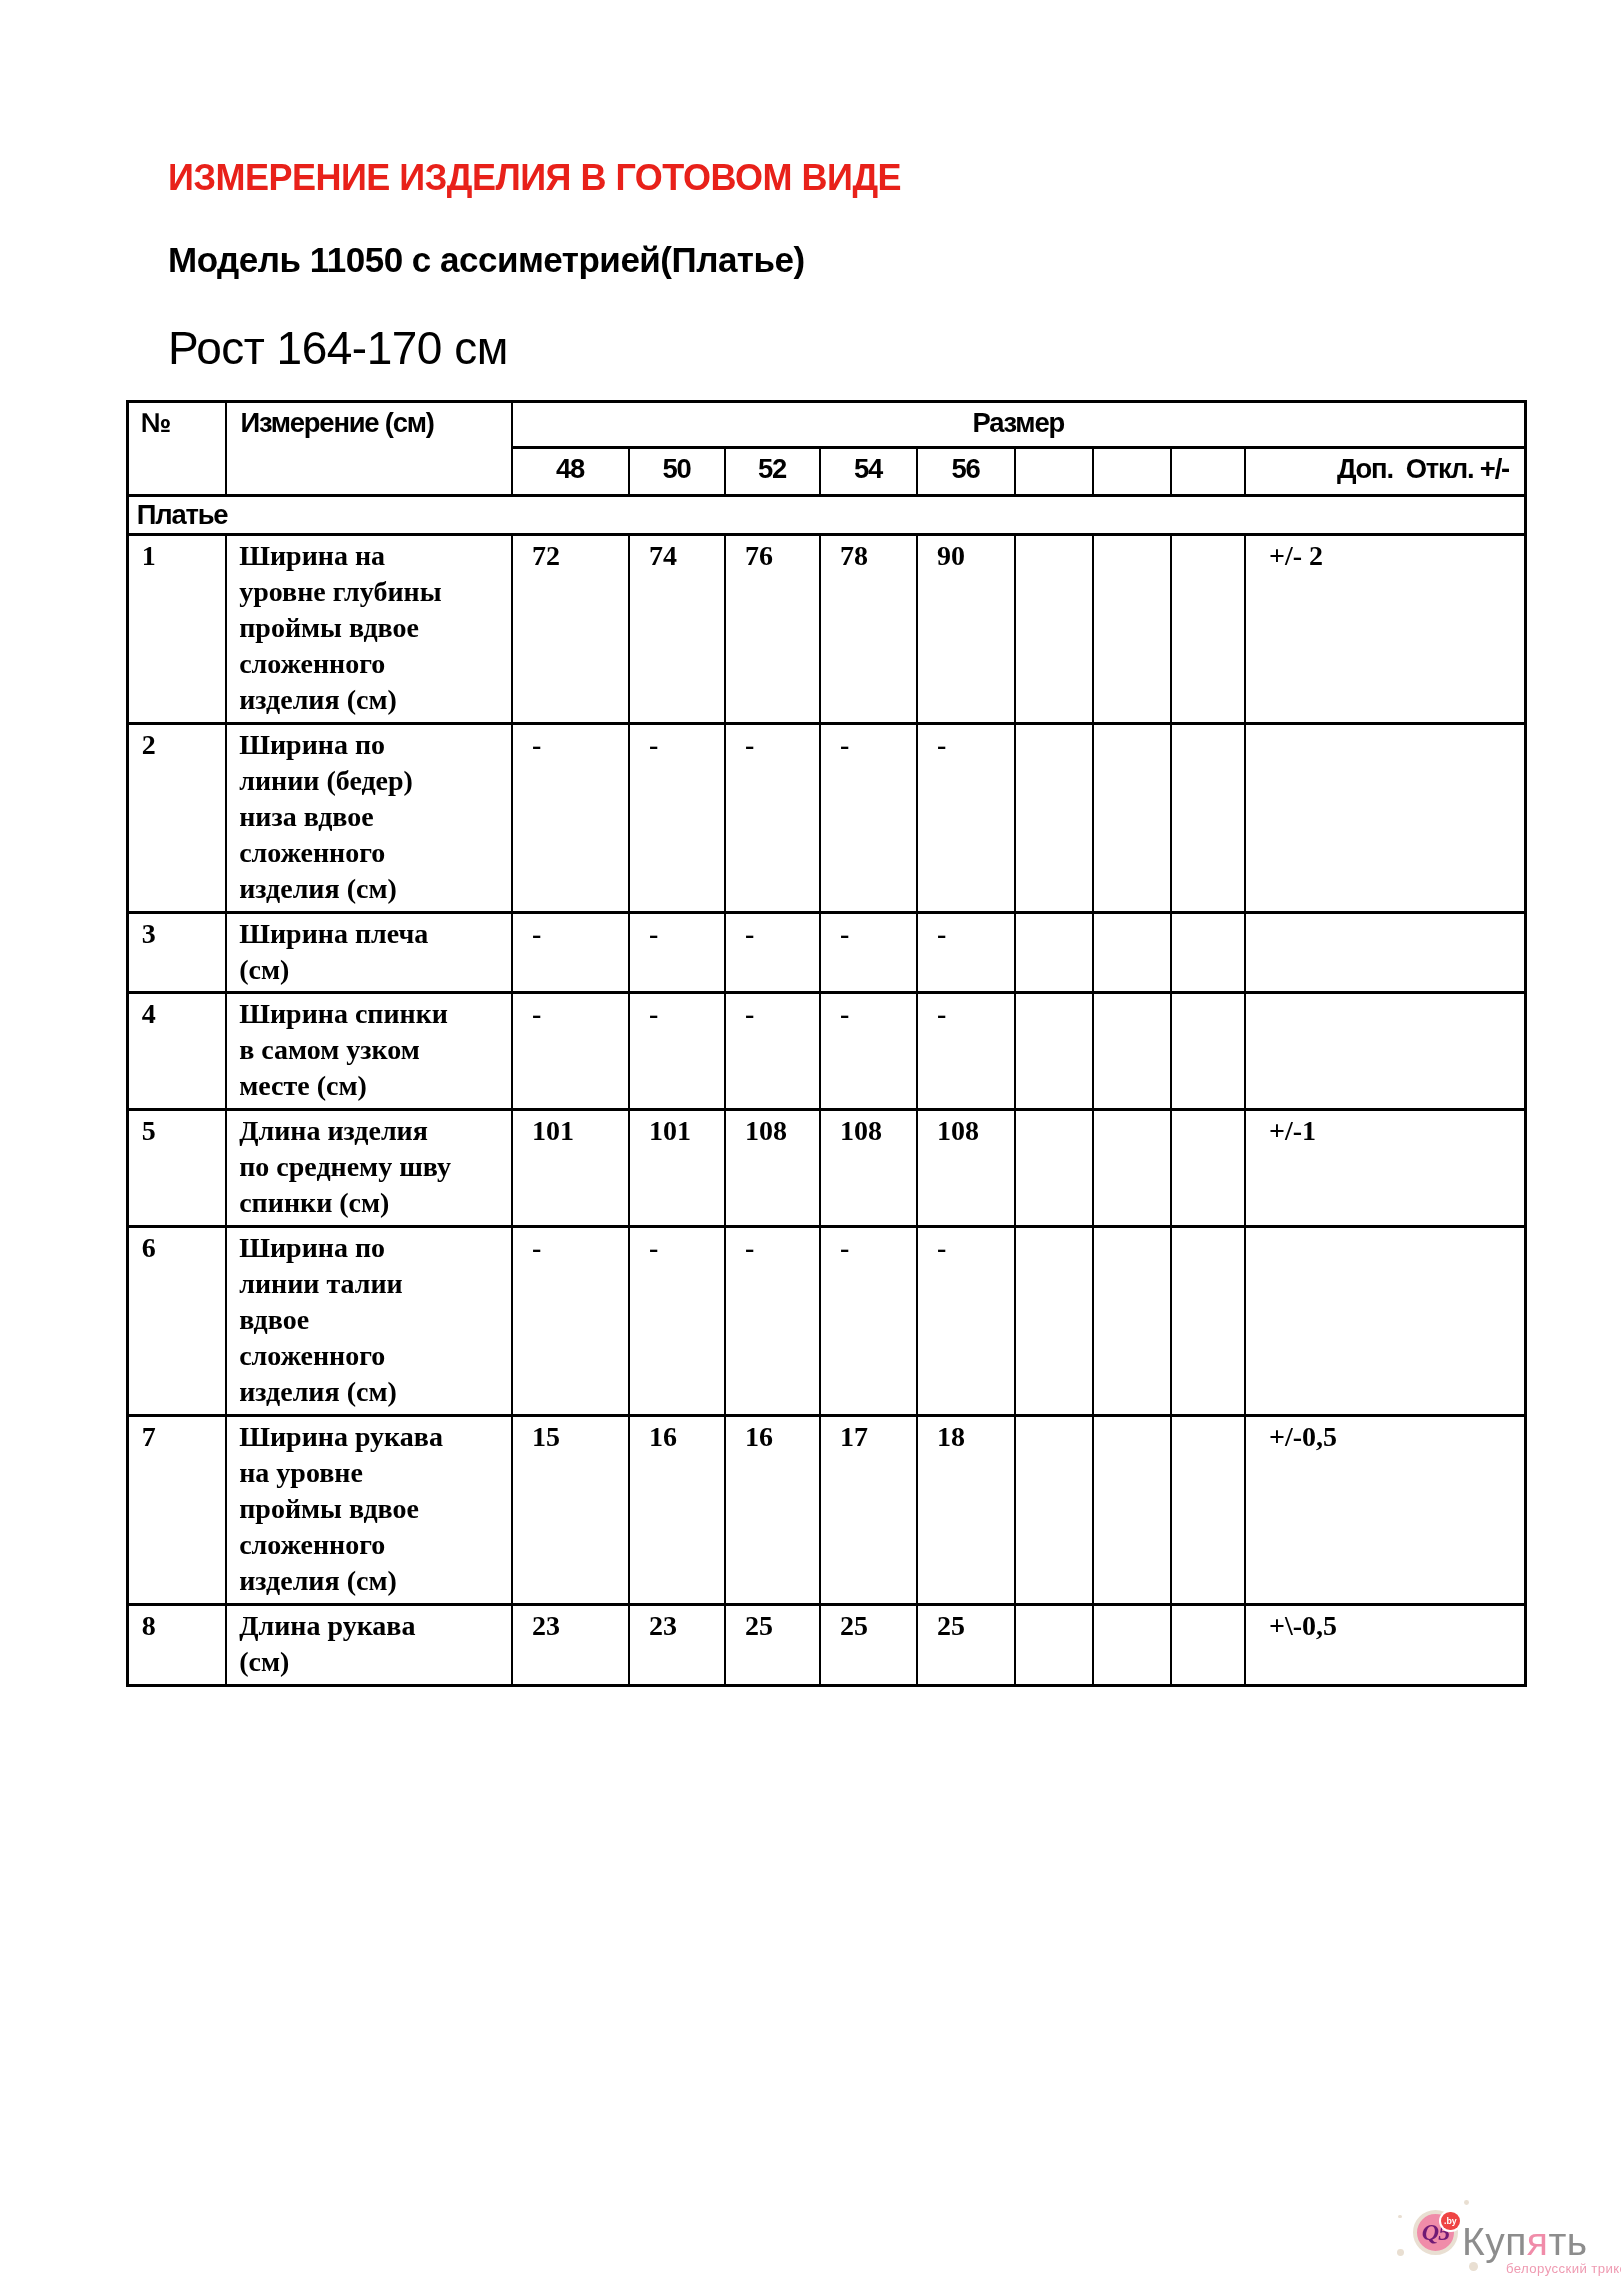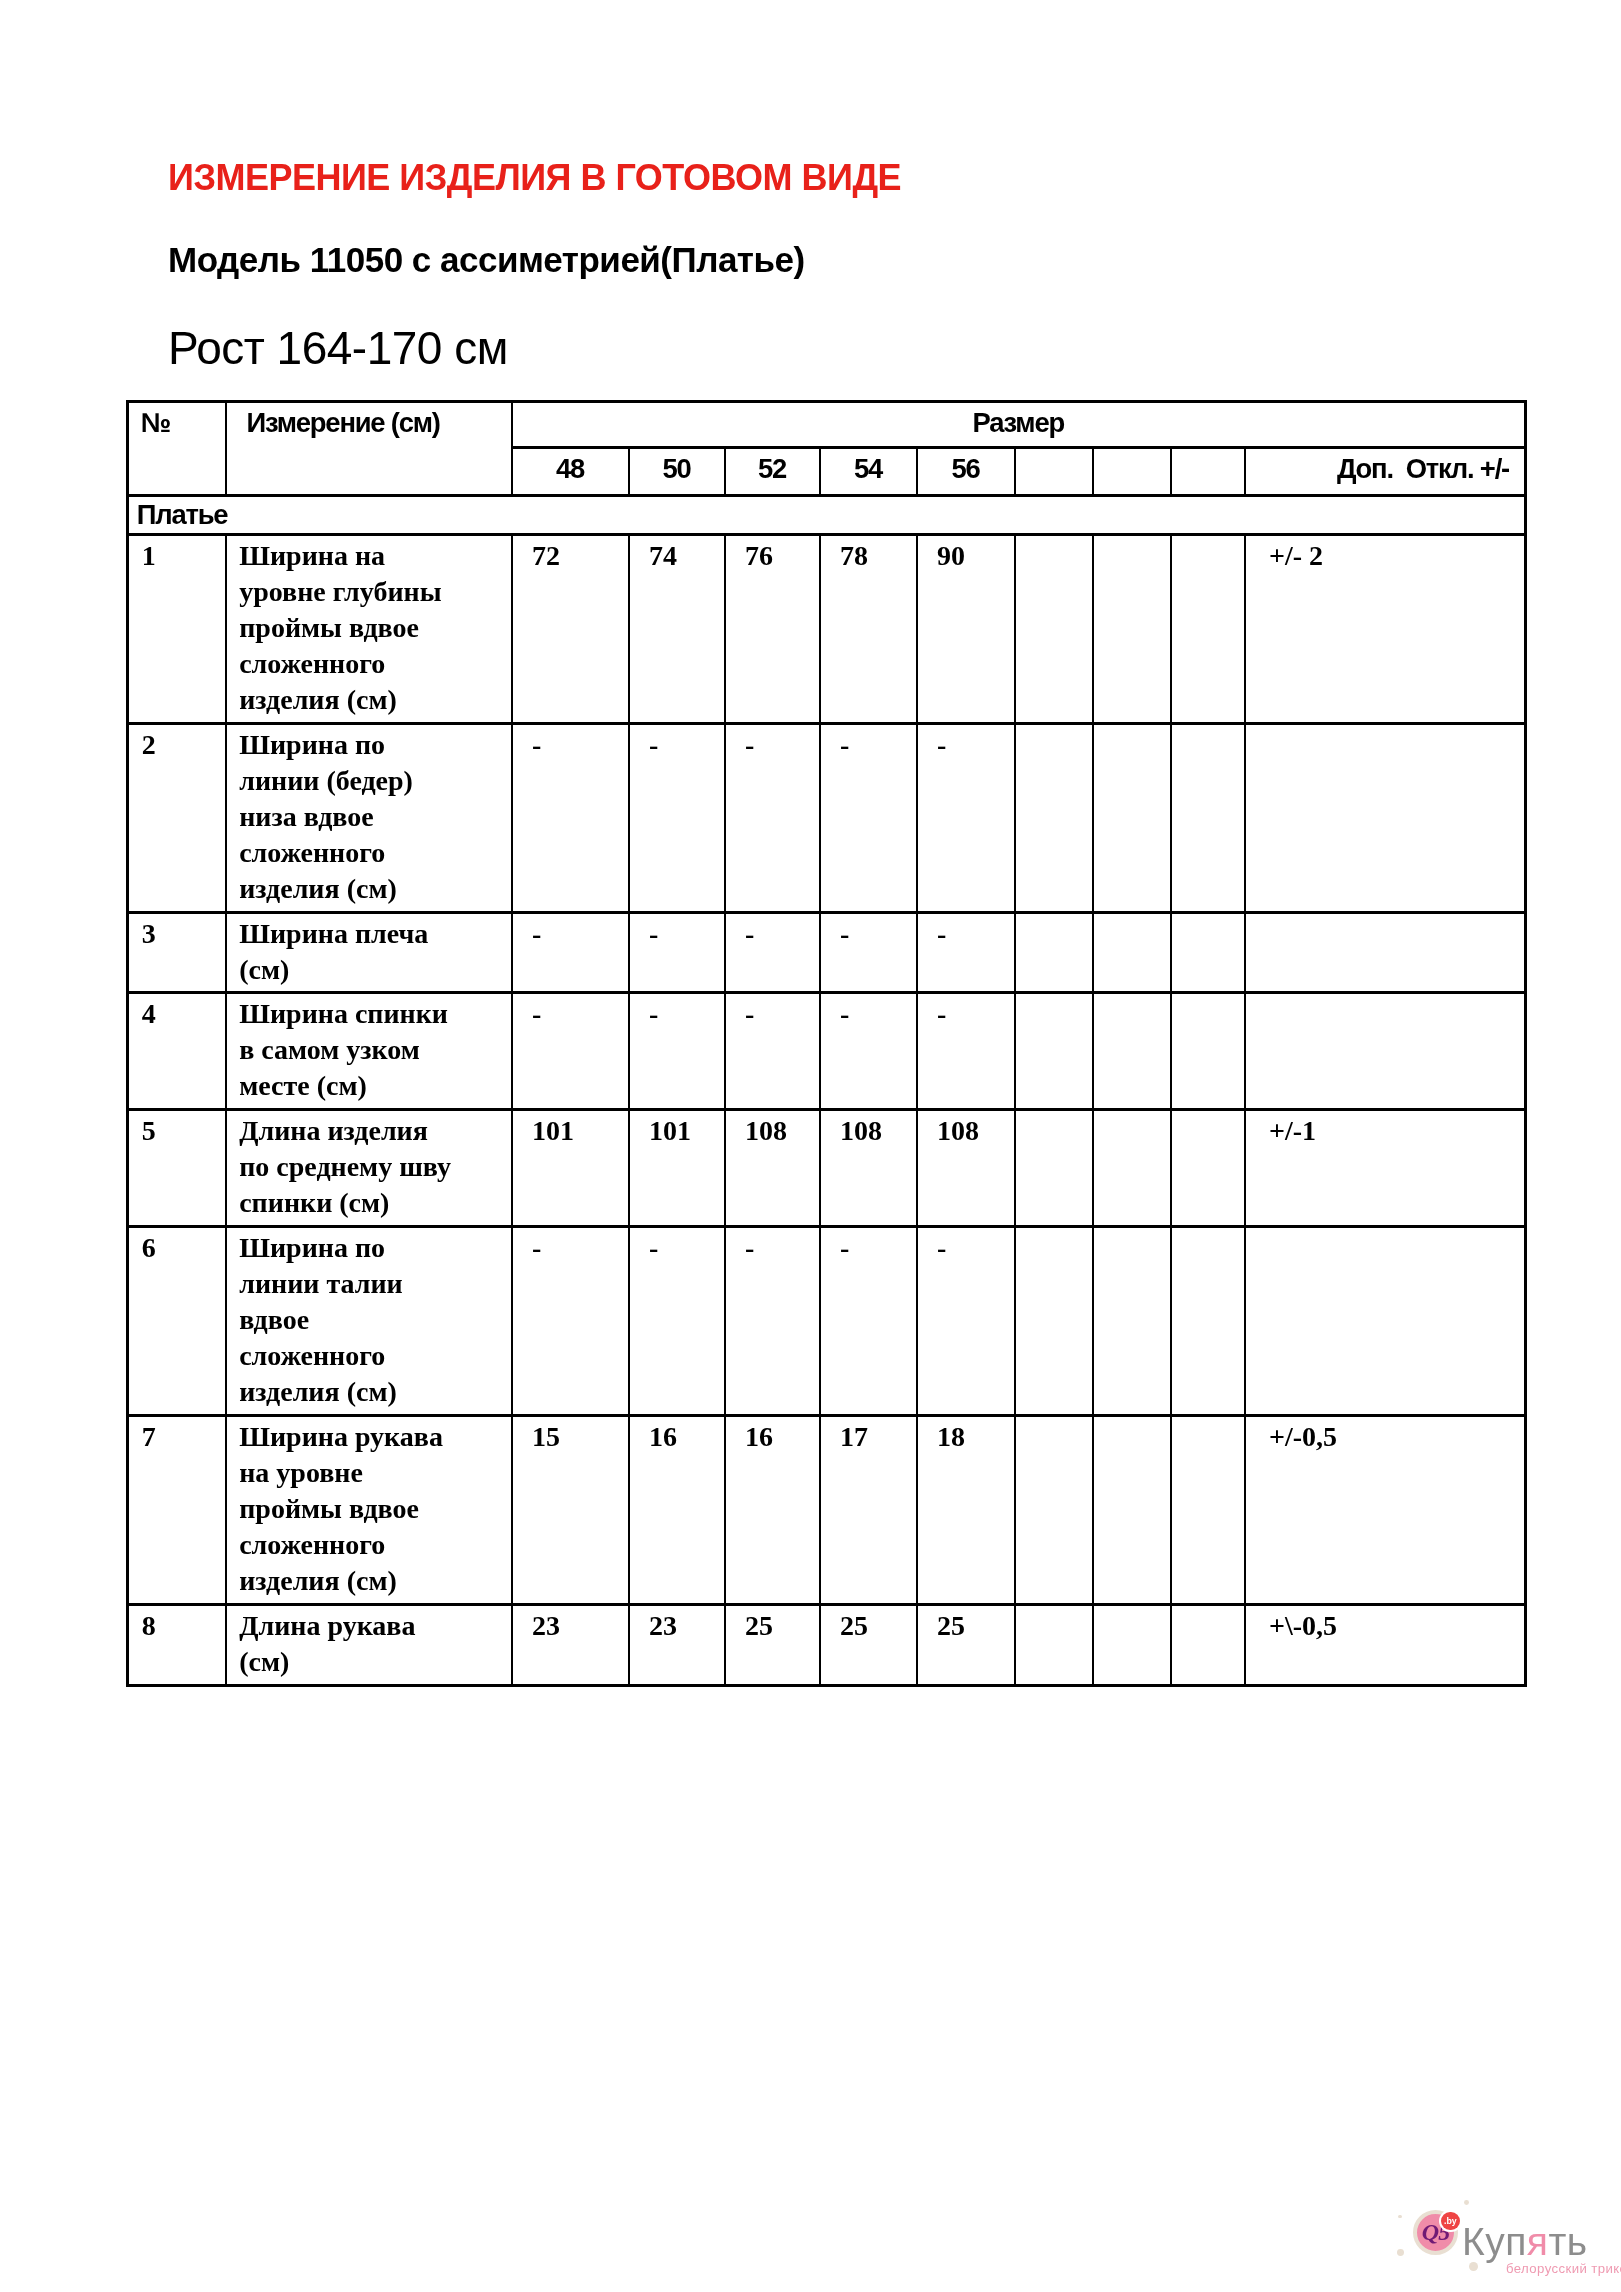--- a/index.html
+++ b/index.html
@@ -47,21 +47,21 @@
     overflow:hidden;
   }
   
   th.hd{
     font-family:"Liberation Sans", sans-serif;
     font-weight:700;font-size:27.4px;
     letter-spacing:-1.2px;
     padding:3.9px 0 0 0;
   }
   th.hd-num{text-align:left;padding-left:11.8px;}
-  th.hd-meas{text-align:left;padding-left:20px;}
+  th.hd-meas{text-align:left;padding-left:14px;}
   th.hd-size-group{text-align:center;height:39px;}
   th.hd-size{text-align:center;height:41px;}
   th.hd-tol{text-align:right;padding-right:15px;white-space:pre;}
   td.section{
     font-family:"Liberation Sans", sans-serif;
     font-weight:700;font-size:27.4px;
     letter-spacing:-1.2px;
     padding:2px 0 2px 7.8px;
     height:31px;
   }

